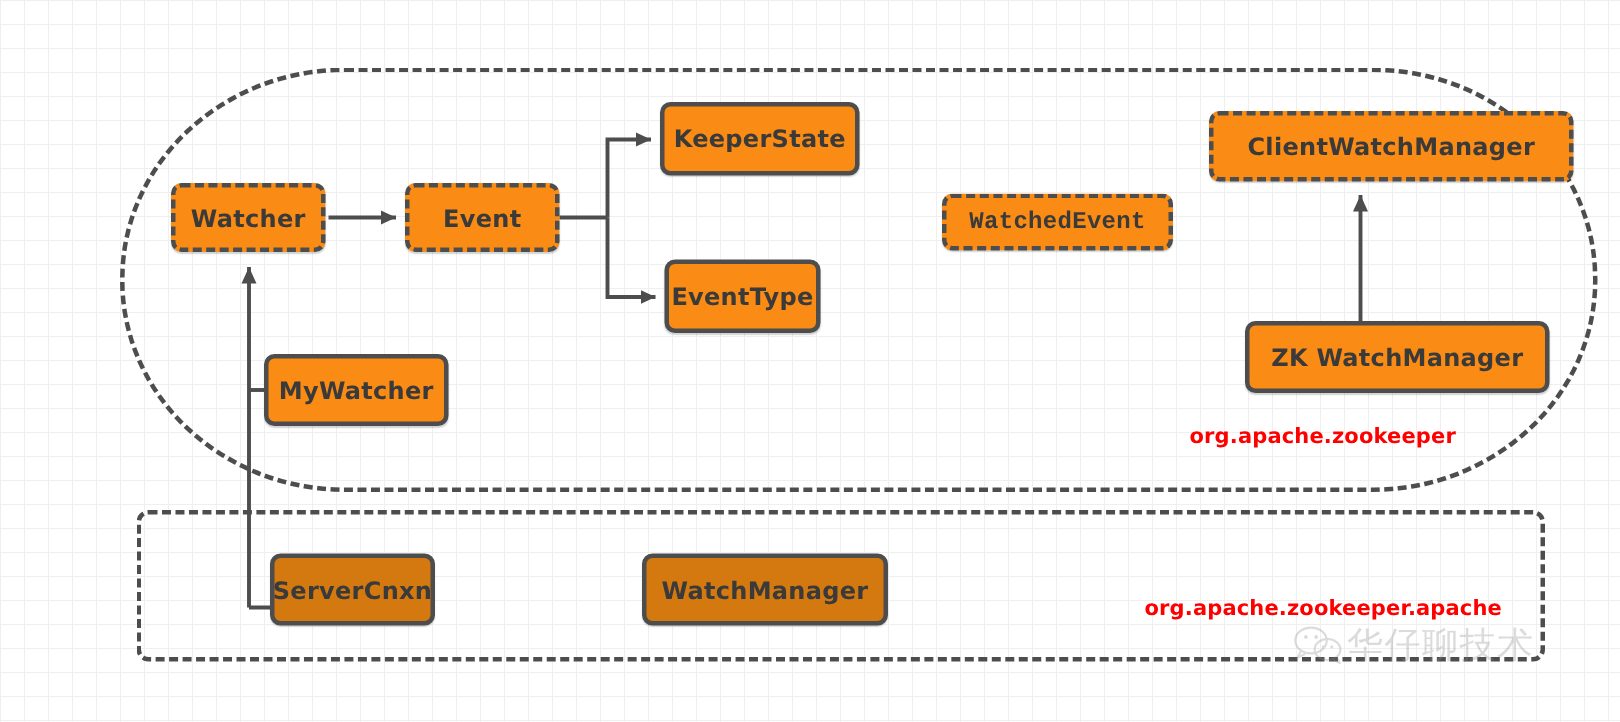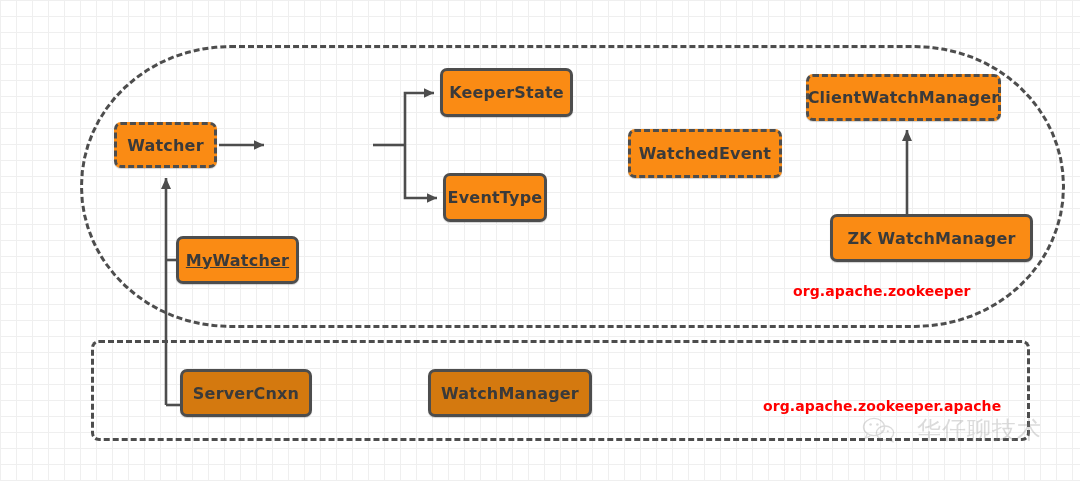--- a/index.html
+++ b/index.html
@@ -76,46 +76,46 @@
   .node.server-impl {
     background: #d4790f;
     border: 3px solid #4d4d4d;
   }
 
   
   #n-watcher            { left: 114px; top: 122px;  width: 103px; height: 46px; }
   #n-event              { left: 270px; top: 122px;  width: 103px; height: 46px; }
   #n-keeperstate        { left: 440px; top: 68px;   width: 133px; height: 49px; }
   #n-eventtype          { left: 443px; top: 173px;  width: 104px; height: 49px; }
-  #n-watchedevent       { left: 628px; top: 129px;  width: 154px; height: 49px; }
-  #n-clientwatchmanager { left: 806px; top: 74px;   width: 195px; height: 47px; }
+  #n-watchedevent       { left: 628px; top: 129px;  width: 154px; height: 38px; font-family: Liberation Mono, monospace; }
+  #n-clientwatchmanager { left: 806px; top: 74px;   width: 243px; height: 47px; }
   #n-zkwatchmanager     { left: 830px; top: 214px;  width: 203px; height: 48px; }
-  #n-mywatcher          { left: 176px; top: 236px;  width: 123px; height: 48px; text-decoration: underline; }
-  #n-servercnxn         { left: 180px; top: 369px;  width: 132px; height: 48px; }
+  #n-mywatcher          { left: 176px; top: 236px;  width: 123px; height: 48px; }
+  #n-servercnxn         { left: 180px; top: 369px;  width: 110px; height: 48px; }
   #n-watchmanager       { left: 428px; top: 369px;  width: 164px; height: 48px; }
 
   
   .pkg-label {
     position: absolute;
     color: #ff0000;
     font-size: 14px;
     font-weight: bold;
     white-space: nowrap;
     letter-spacing: 0.1px;
   }
   #lbl-client { left: 793px; top: 283px; }
   #lbl-server { left: 763px; top: 398px; }
 
   
   #watermark {
     position: absolute;
     left: 862px; top: 416px;
     display: flex;
     align-items: center;
-    gap: 21px;
+    gap: 2px;
     opacity: 0.30;
     pointer-events: none;
   }
   #watermark .wm-text {
     font-size: 24px;
     color: #8a8a8a;
     font-family: "DejaVu Sans", "Liberation Sans", sans-serif;
     letter-spacing: 1px;
     line-height: 1;
   }
@@ -150,20 +150,21 @@
       <path d="M166,405 L166,178" marker-end="url(#arrow-solid)"></path>
       <path d="M166,260 L176,260"></path>
       <path d="M166,405 L180,405"></path>
 
       <path d="M907,214 L907,130" marker-end="url(#arrow-solid)"></path>
     </g>
   </svg>
 
   <div class="node iface" id="n-watcher">Watcher</div>
 
+  <div class="node iface" id="n-event">Event</div>
 
   <div class="node impl" id="n-keeperstate">KeeperState</div>
 
   <div class="node impl" id="n-eventtype">EventType</div>
 
   <div class="node iface" id="n-watchedevent">WatchedEvent</div>
 
   <div class="node iface" id="n-clientwatchmanager">ClientWatchManager</div>
 
   <div class="node impl" id="n-zkwatchmanager">ZK WatchManager</div>

